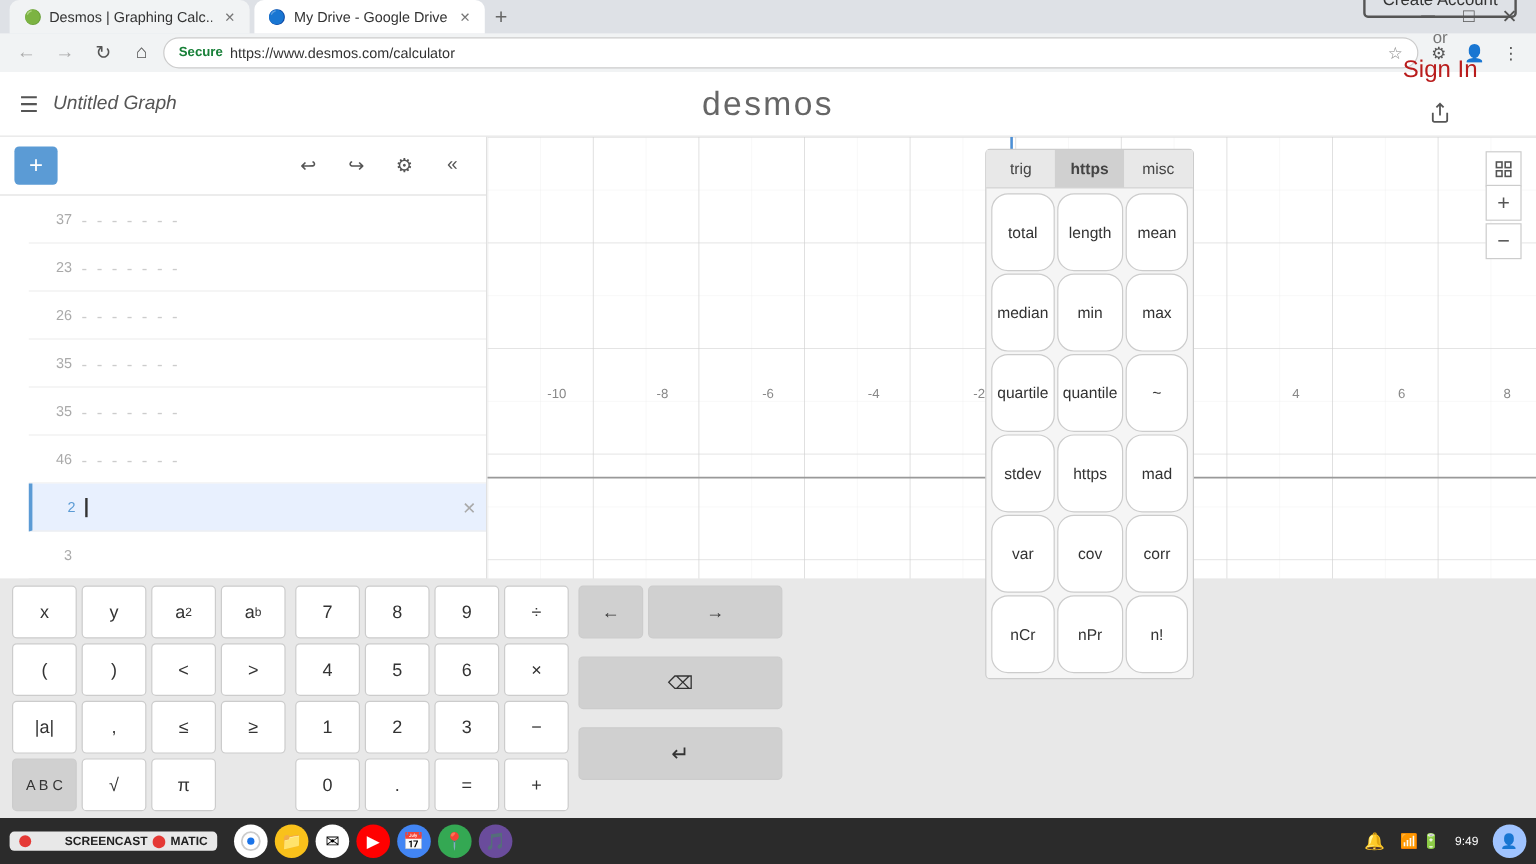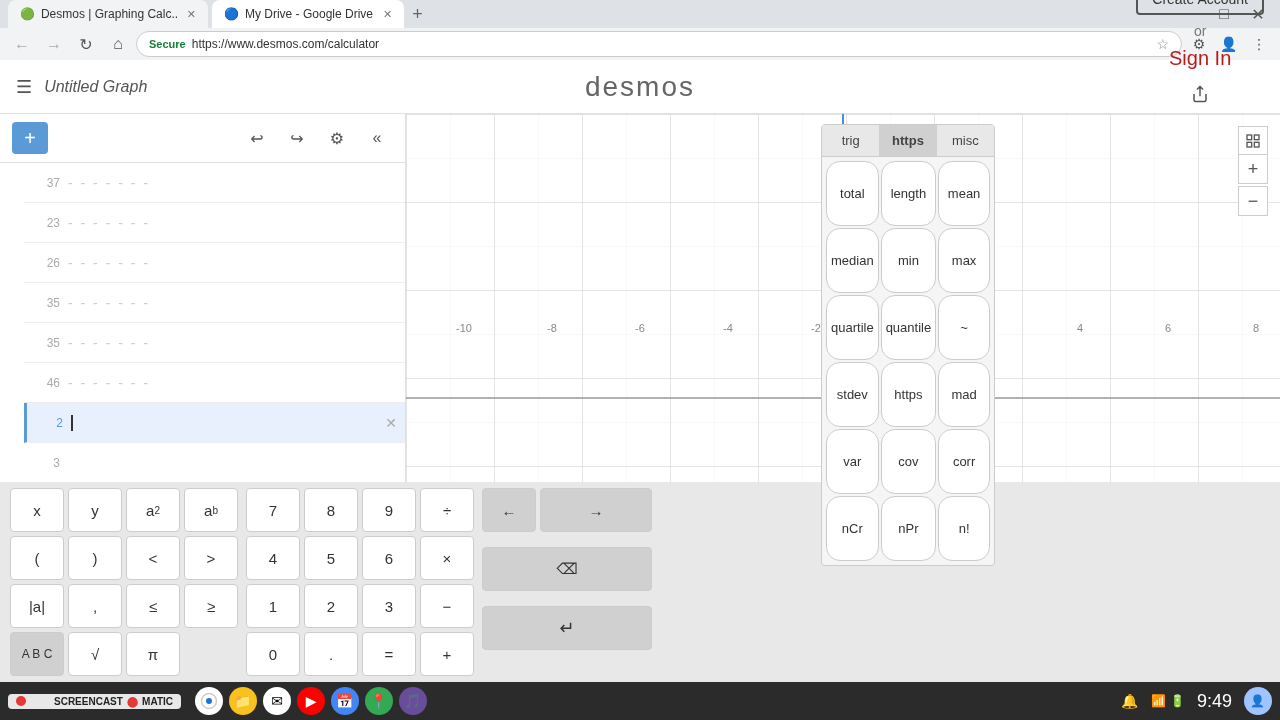--- a/index.html
+++ b/index.html
@@ -754,17 +754,17 @@
   <div class="taskbar-icon" style="background:#34a853; color:#fff;">📍</div>
   <div class="taskbar-icon" style="background:#6a4c9c; color:#fff;">🎵</div>
 
   <div style="margin-left:auto; display:flex; align-items:center; gap:12px;">
     <span style="color:#ccc; font-size:14px;">🔔</span>
     <div class="taskbar-sys-icons">
       <span style="color:#ccc; font-size:12px;">📶</span>
       <span style="color:#ccc; font-size:12px;">🔋</span>
     </div>
     <div class="taskbar-clock">
-      <div style="font-size:18px; color:#fff;">9:49</div>
+      <div style="font-size:10px; color:#fff;">9:49</div>
     </div>
     <div class="taskbar-icon" style="background:#a0c4ff; border-radius:50%; width:28px; height:28px; font-size:12px; display:flex; align-items:center; justify-content:center;">👤</div>
   </div>
 </div>
 
 </body></html>

